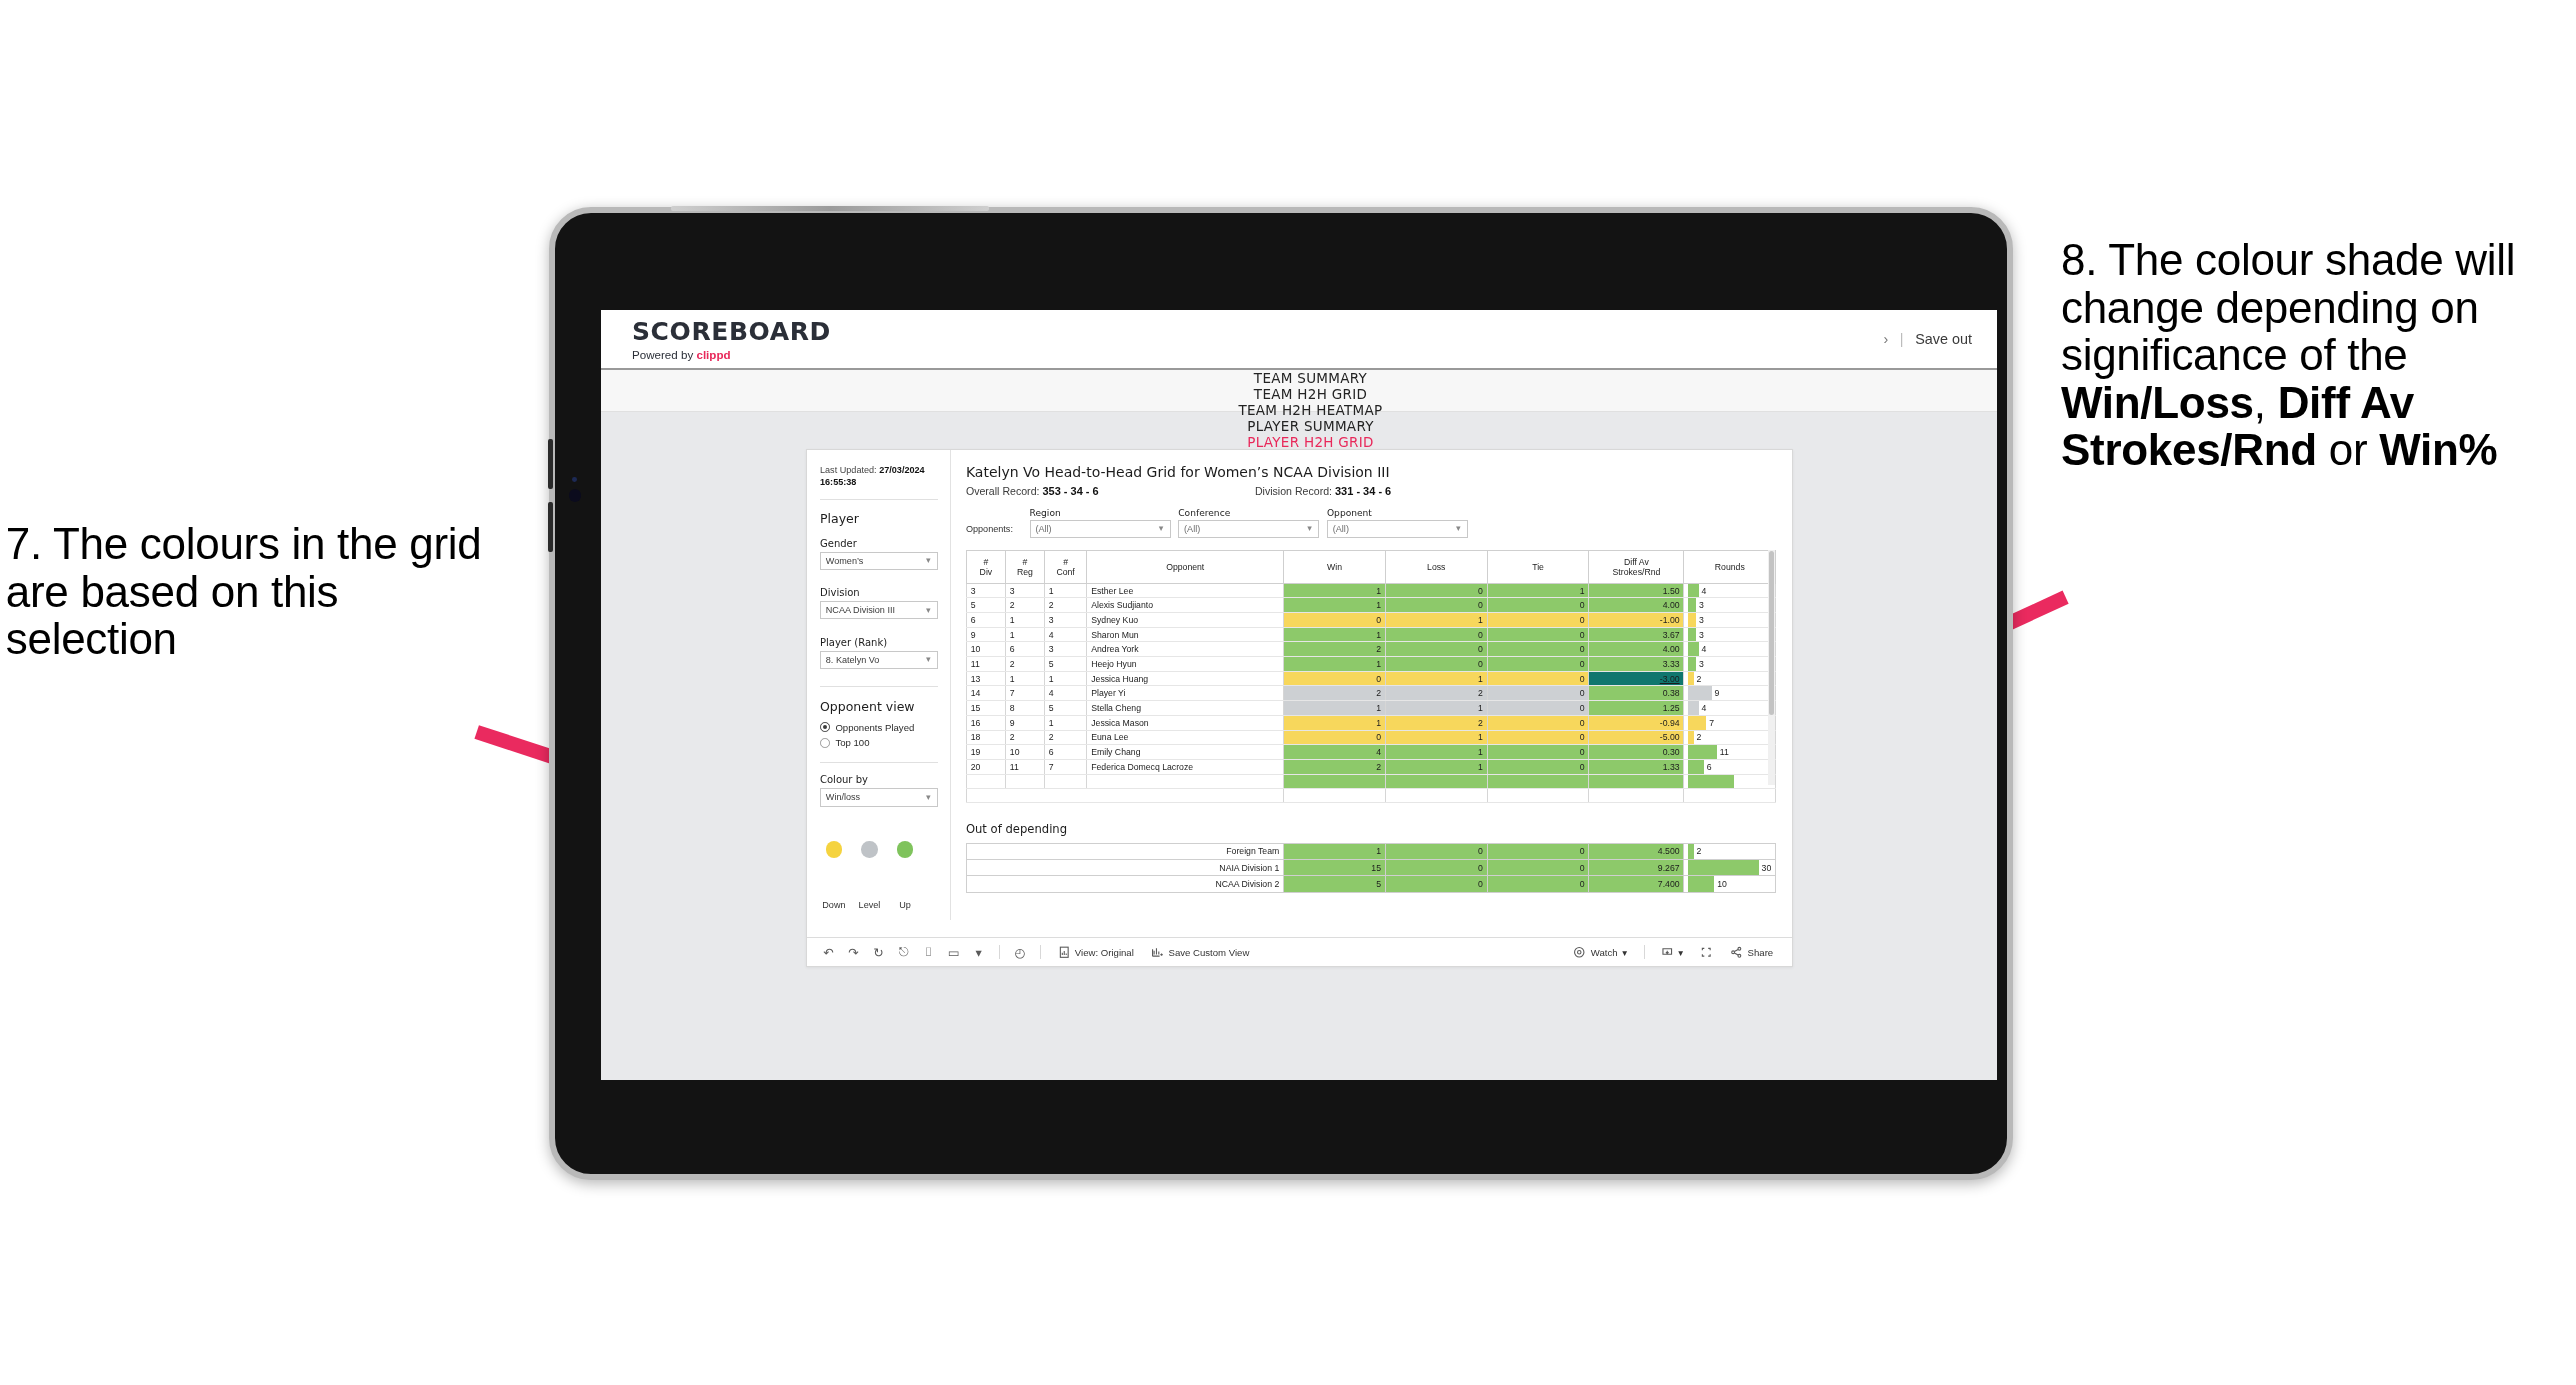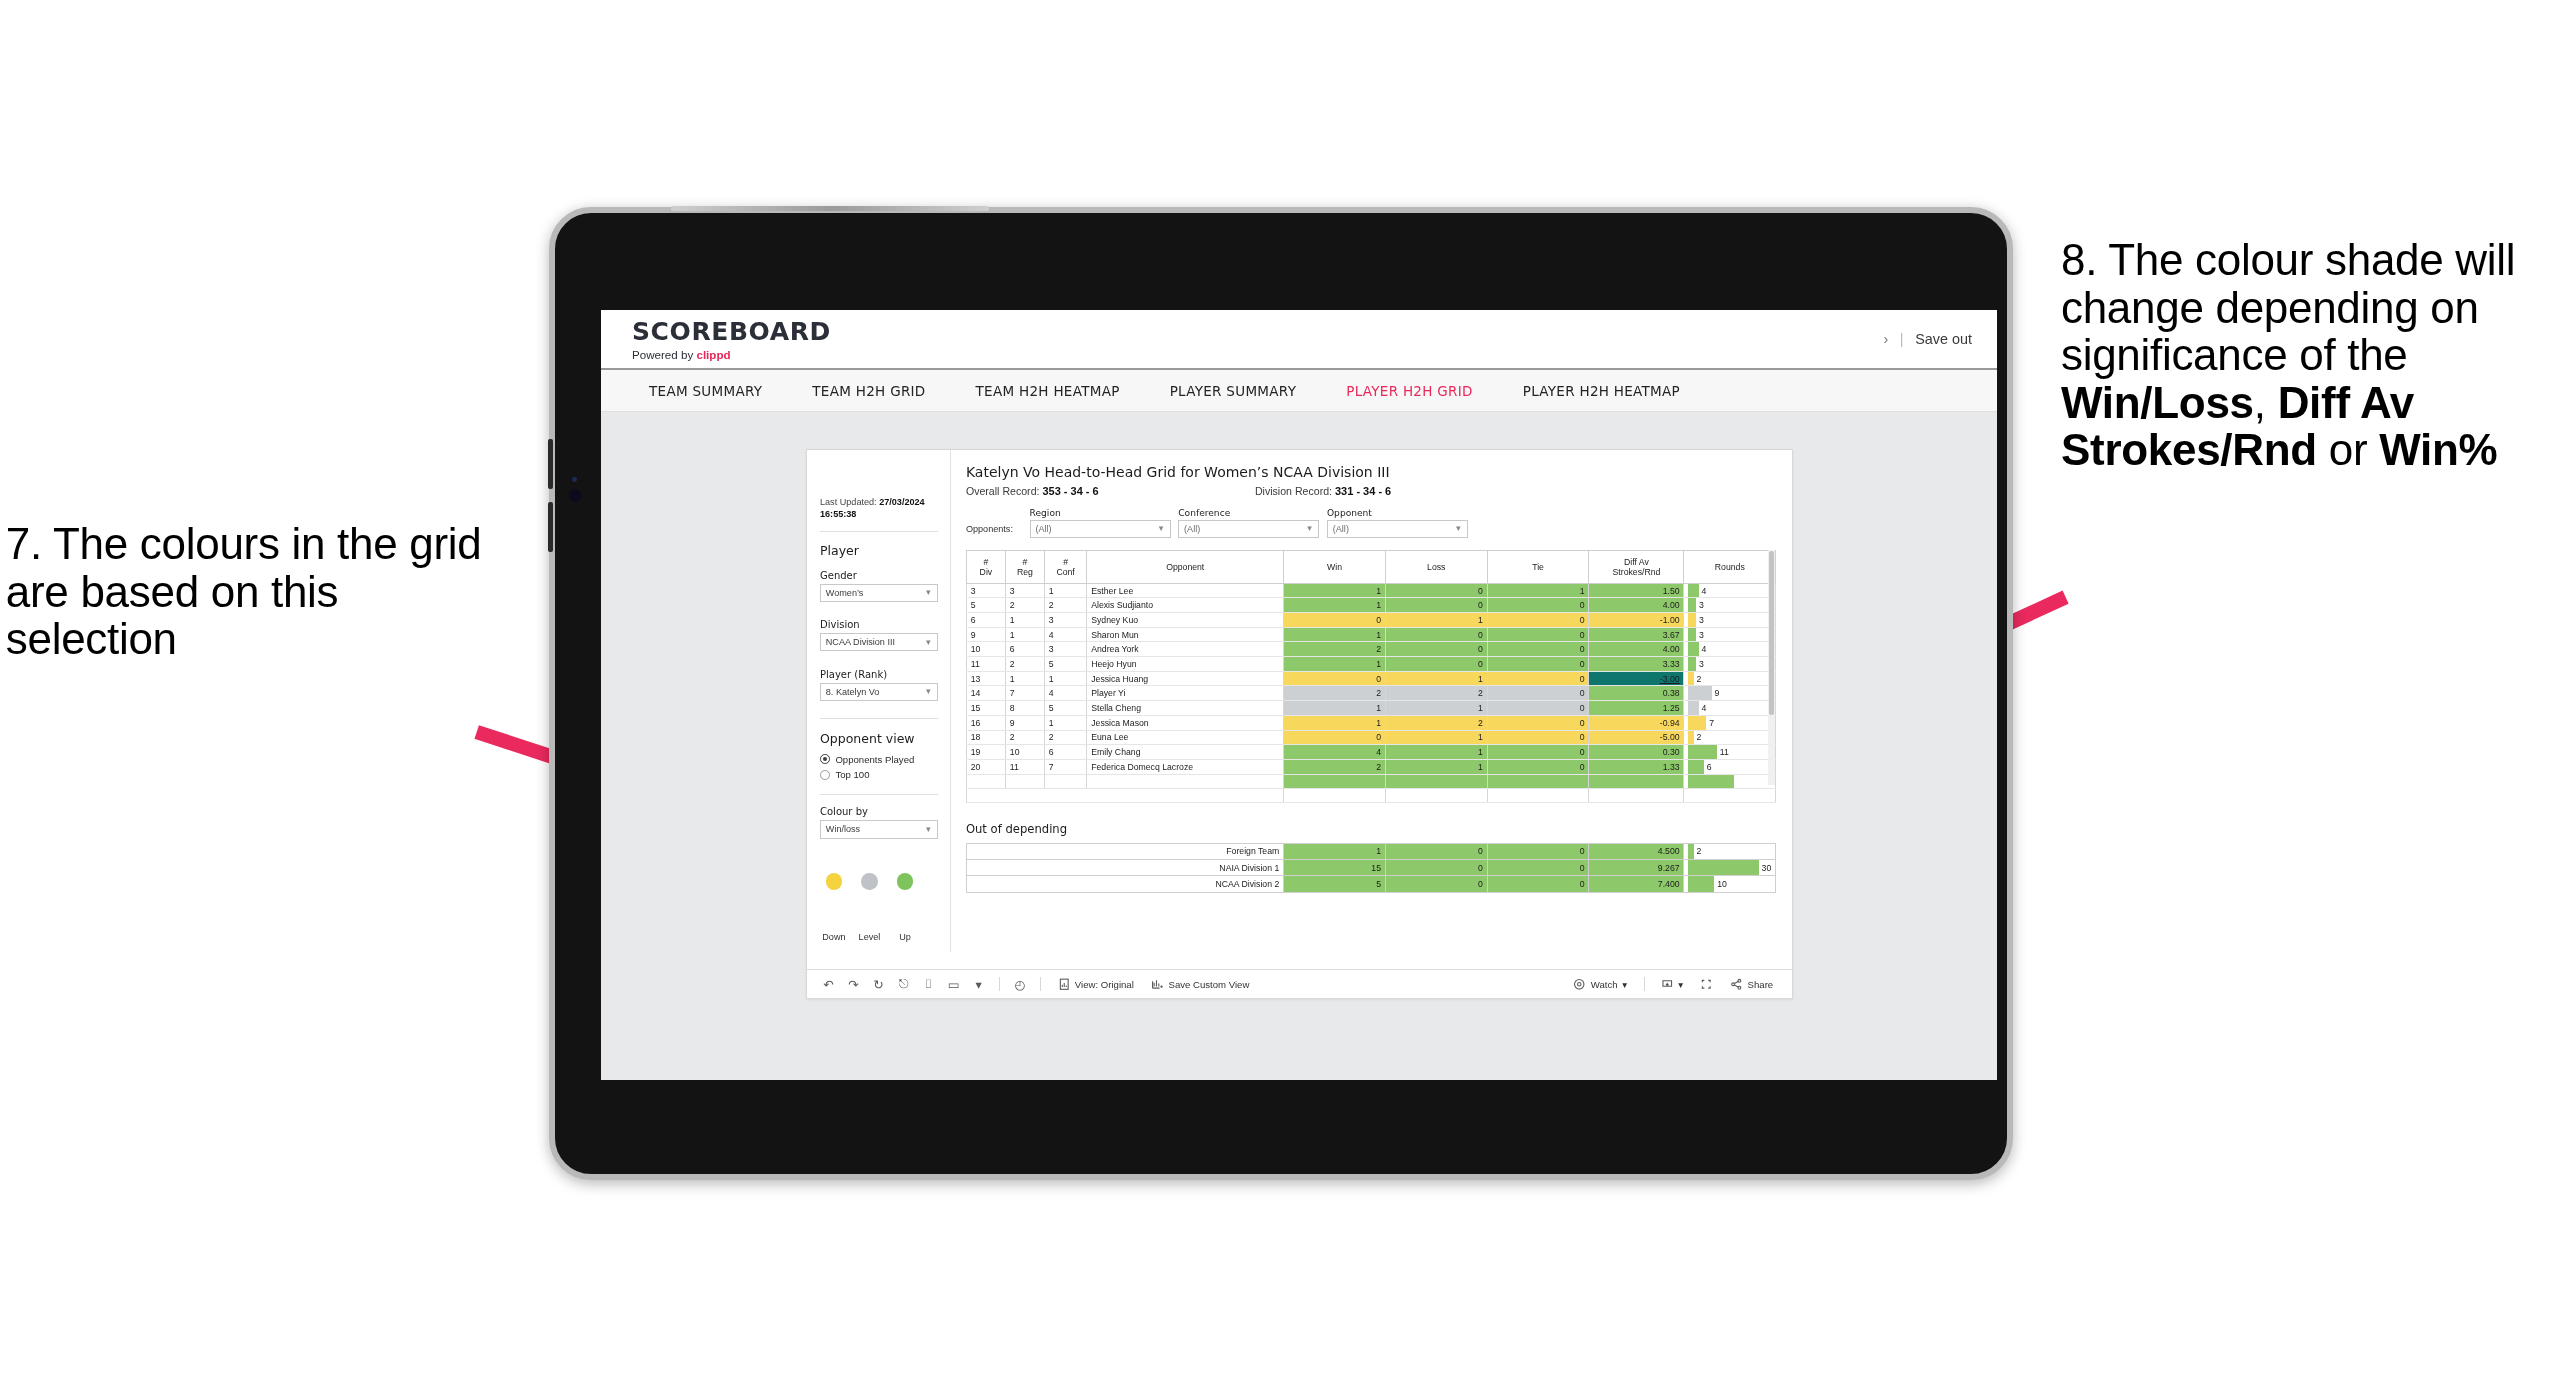--- a/index.html
+++ b/index.html
@@ -85,40 +85,40 @@
 
   .topbar-right {
     margin-left: auto; display: flex; align-items: center; gap: 11.6px;
     padding-right: 25px; font-size: 14.4px; color: #3a3a3a;
   }
   .topbar-right .sep { color: #bbb; }
   .chev-right { color: #777; font-size: 14.4px; cursor: pointer; }
 
   .subnav {
     height: 42px; background: #f7f7f7; display: flex; align-items: center;
-    padding-left: 23px; gap: 0; border-bottom: 1px solid #e0e0e0;
+    padding-left: 23px; gap: 0; border-bottom: 1px solid #e0e0e0; flex-direction: column;
   }
   .subnav-item {
     font-size: 13.5px; color: #232323; padding: 0 25px; letter-spacing: 0.3px;
     font-family: "DejaVu Sans", sans-serif; cursor: pointer;
   }
   .subnav-item.active { color: #e8285a; }
 
   
   .canvas { padding: 37px 0 0 0; display: flex; justify-content: center; }
   .viz {
     width: 987px; background: #fff; border: 1px solid #d8d8d8;
     display: flex; flex-direction: column;
     box-shadow: 0 1px 2.9px rgba(0,0,0,0.06);
   }
   .viz-body { display: flex; }
 
   
   .filters { width: 144px; border-right: 1px solid #e2e2e2; padding: 13.5px 11.6px 9.6px 13.5px; }
-  .updated { font-size: 9.1px; color: #444; line-height: 1.35; margin-top: 32px; }
+  .updated { font-size: 9.1px; color: #444; line-height: 1.35; }
   .updated b { color: #111; }
   .fdiv { height: 1px; background: #e0e0e0; margin: 10.6px 0 11.6px 0; }
   .fsection { font-size: 12.5px; color: #1c1c1c; font-family: "DejaVu Sans", sans-serif; margin-bottom: 11.6px; }
   .flabel { font-size: 10px; color: #1c1c1c; margin-bottom: 2.9px; font-family: "DejaVu Sans", sans-serif; }
   .fselect {
     height: 18.3px; border: 1px solid #c8c8c8; background: #fff; font-size: 9.1px;
     color: #3b3b3b; display: flex; align-items: center; padding: 0 4.8px;
     position: relative; margin-bottom: 17.3px; cursor: pointer;
   }
   .fselect .caret { position: absolute; right: 4.8px; color: #888; font-size: 7.7px; }

